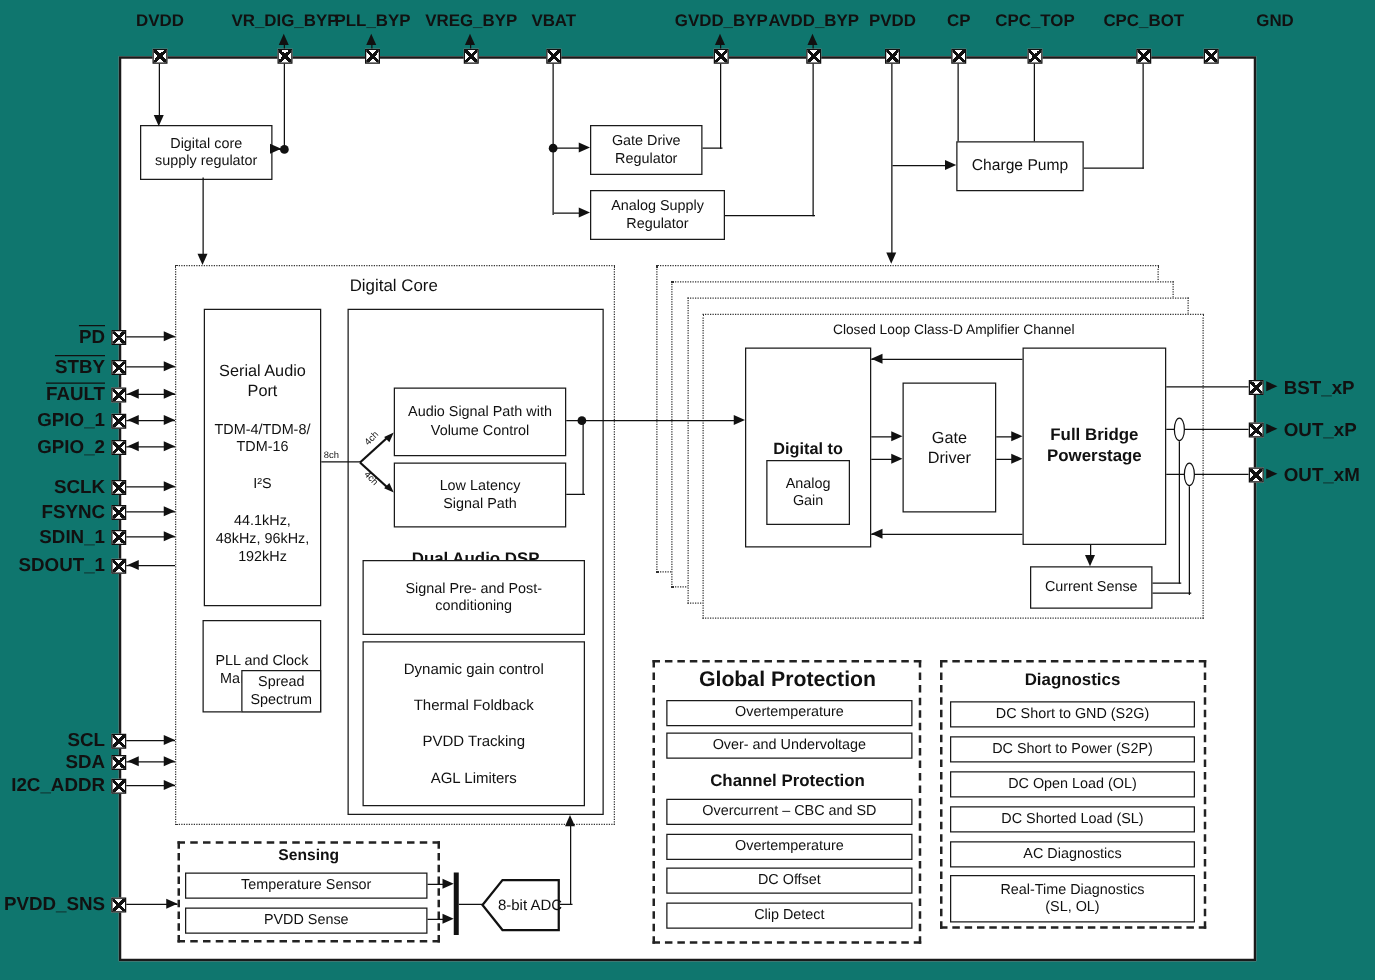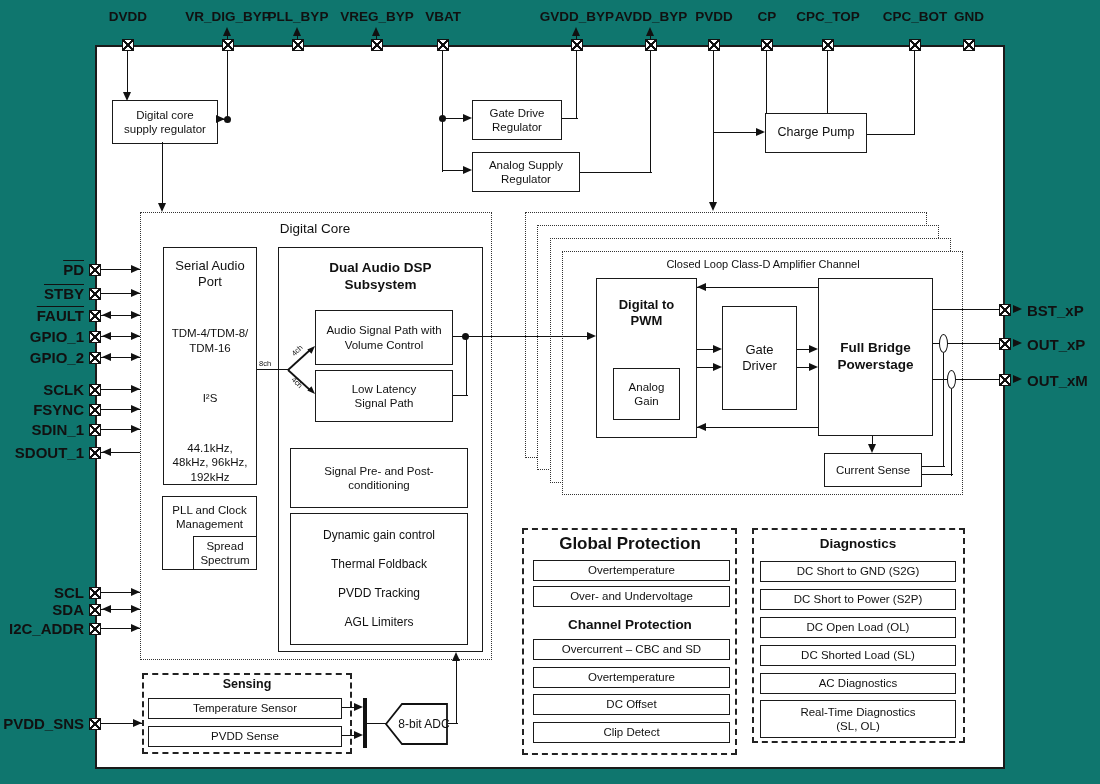--- a/index.html
+++ b/index.html
@@ -2,21 +2,21 @@
 <html><head>
 <meta charset="utf-8">
 <style>
   *{box-sizing:border-box;margin:0;padding:0}
   body{background:#fff}
   #stage{position:relative;width:1100px;height:784px;background:#0f766e;
          font-family:"Liberation Sans",sans-serif;color:#111;overflow:hidden}
   .box{position:absolute;border:1.7px solid #1a1a1a;background:#fff;z-index:5;
        display:flex;align-items:center;justify-content:center;text-align:center;
        white-space:pre-line;font-size:11.5px;line-height:1.25}
-  .col{flex-direction:column;justify-content:space-between}
+  .col{flex-direction:column;justify-content:center}
   .dotb{position:absolute;border:1.6px dotted #333;background:#fff}
   .dashb{position:absolute;border:2px dashed #222;background:#fff;z-index:2}
   .h{position:absolute;border-top:1.8px solid #111;z-index:6}
   .v{position:absolute;border-left:1.8px solid #111;z-index:6}
   .ar,.al,.au,.ad{position:absolute;width:0;height:0;z-index:6}
   .ar{border-top:4.5px solid transparent;border-bottom:4.5px solid transparent;border-left:9px solid #111}
   .al{border-top:4.5px solid transparent;border-bottom:4.5px solid transparent;border-right:9px solid #111}
   .au{border-left:4.5px solid transparent;border-right:4.5px solid transparent;border-bottom:9px solid #111}
   .ad{border-left:4.5px solid transparent;border-right:4.5px solid transparent;border-top:9px solid #111}
   .px{position:absolute;width:12px;height:12px;border:1.8px solid #111;z-index:7;background:
@@ -44,21 +44,21 @@
   <div class="lab tp" style="left:228px;top:9px">VR_DIG_BYP</div>
   <div class="lab tp" style="left:298px;top:9px">PLL_BYP</div>
   <div class="lab tp" style="left:377px;top:9px">VREG_BYP</div>
   <div class="lab tp" style="left:443px;top:9px">VBAT</div>
   <div class="lab tp" style="left:577px;top:9px">GVDD_BYP</div>
   <div class="lab tp" style="left:651px;top:9px">AVDD_BYP</div>
   <div class="lab tp" style="left:714px;top:9px">PVDD</div>
   <div class="lab tp" style="left:767px;top:9px">CP</div>
   <div class="lab tp" style="left:828px;top:9px">CPC_TOP</div>
   <div class="lab tp" style="left:915px;top:9px">CPC_BOT</div>
-  <div class="lab tp" style="left:969px;top:9px">GND</div>
+  <div class="lab tp" style="left:1020px;top:9px">GND</div>
 
   <i class="px" style="left:122px;top:39px"></i>
   <i class="px" style="left:222px;top:39px"></i>
   <i class="px" style="left:292px;top:39px"></i>
   <i class="px" style="left:371px;top:39px"></i>
   <i class="px" style="left:437px;top:39px"></i>
   <i class="px" style="left:571px;top:39px"></i>
   <i class="px" style="left:645px;top:39px"></i>
   <i class="px" style="left:708px;top:39px"></i>
   <i class="px" style="left:761px;top:39px"></i>

